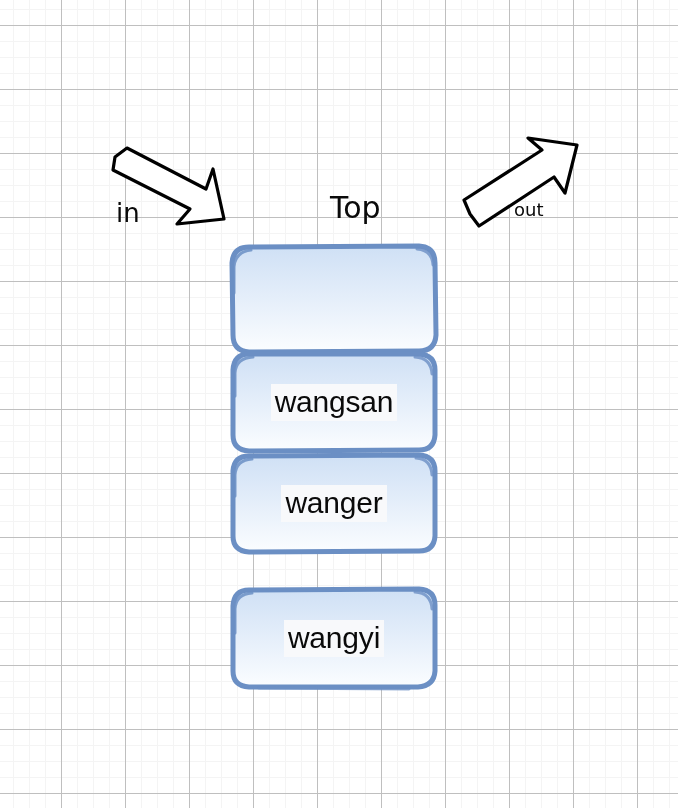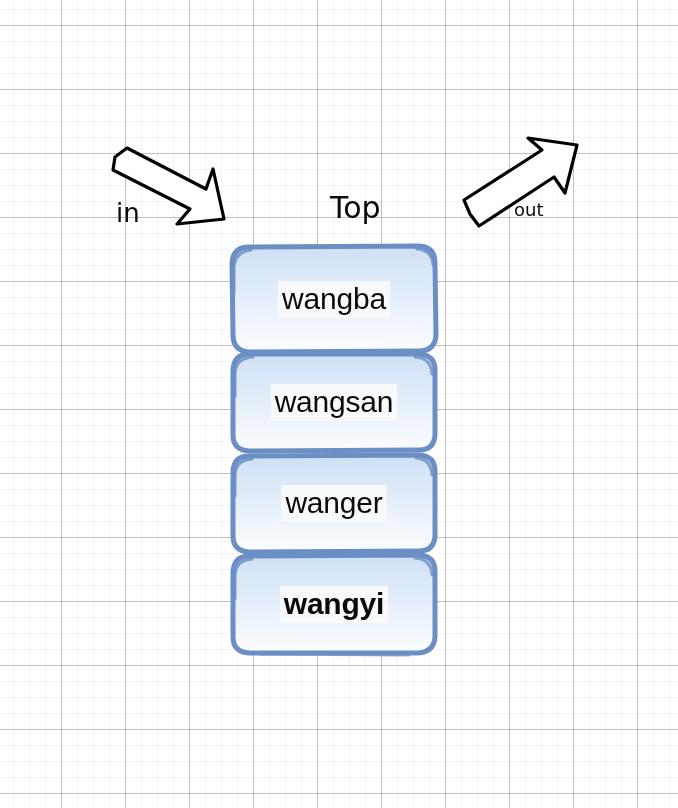--- a/index.html
+++ b/index.html
@@ -65,21 +65,21 @@
     font-size: 30px;
     line-height: 1.1;
     padding: 1px 4px 3px 4px;
     letter-spacing: -0.2px;
     white-space: nowrap;
   }
 
   #box-0 { top: 243px;  height: 112px; }
   #box-1 { top: 350px;  height: 104px; }
   #box-2 { top: 452px;  height: 103px; }
-  #box-3 { top: 551px;  height: 106px; font-weight: bold; }
+  #box-3 { top: 585px;  height: 106px; }
 
   
   .sketch-text {
     position: absolute;
     color: #0a0a0a;
     font-family: "DejaVu Sans", sans-serif;
     font-weight: 400;
     white-space: nowrap;
   }
   #label-top  { left: 330px; top: 182px; font-size: 30px; margin-top: 8px; }
@@ -129,21 +129,20 @@
       <defs>
         <linearGradient id="grad0" x1="0" y1="0" x2="0" y2="1">
           <stop offset="0%" stop-color="#cfe0f5"></stop>
           <stop offset="100%" stop-color="#fbfdff"></stop>
         </linearGradient>
       </defs>
       <path d="M 20,4 L 190,3 Q 206,4 206,20 L 207,92 Q 206,108 190,108 L 20,109 Q 4,108 4,92 L 3,20 Q 4,4 20,4 Z" fill="url(#grad0)" stroke="#6b8fc4" stroke-width="5" stroke-linejoin="round" stroke-linecap="round"></path>
       <path d="M 22,7 Q 6,9 5,24 L 5,50" fill="none" stroke="#6b8fc4" stroke-width="3" stroke-linecap="round" opacity="0.85"></path>
       <path d="M 188,6 Q 203,7 204,22" fill="none" stroke="#6b8fc4" stroke-width="3" stroke-linecap="round" opacity="0.8"></path>
     </svg>
-    <span class="box-label">wangba</span>
   </div>
 
   <div class="stack-box" id="box-2">
     <svg viewBox="0 0 210 103" preserveAspectRatio="none">
       <defs>
         <linearGradient id="grad2" x1="0" y1="0" x2="0" y2="1">
           <stop offset="0%" stop-color="#cfe0f5"></stop>
           <stop offset="100%" stop-color="#fbfdff"></stop>
         </linearGradient>
       </defs>

